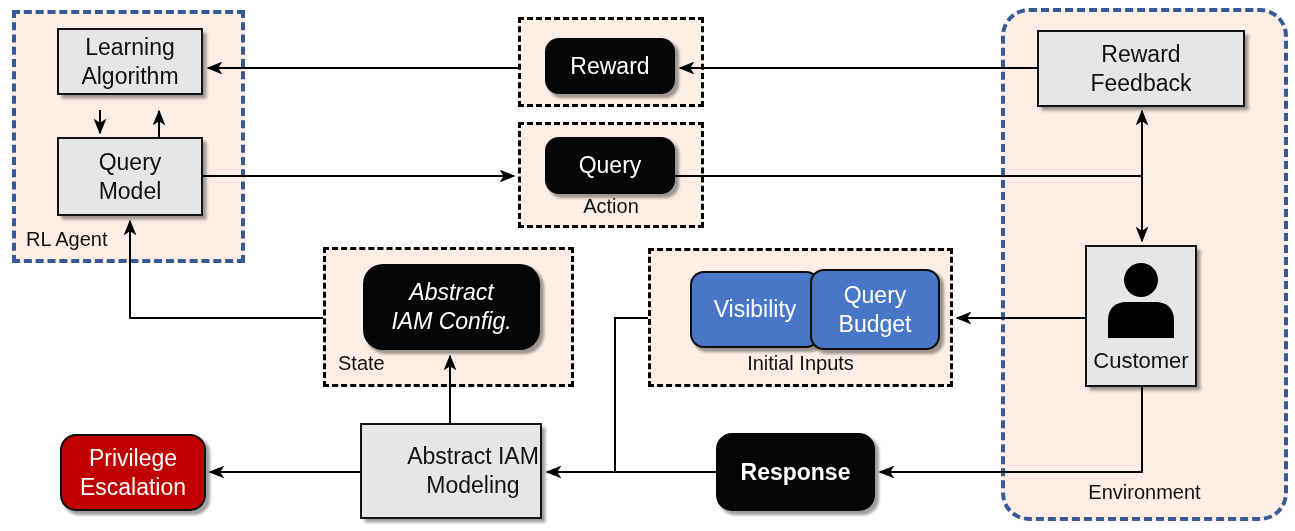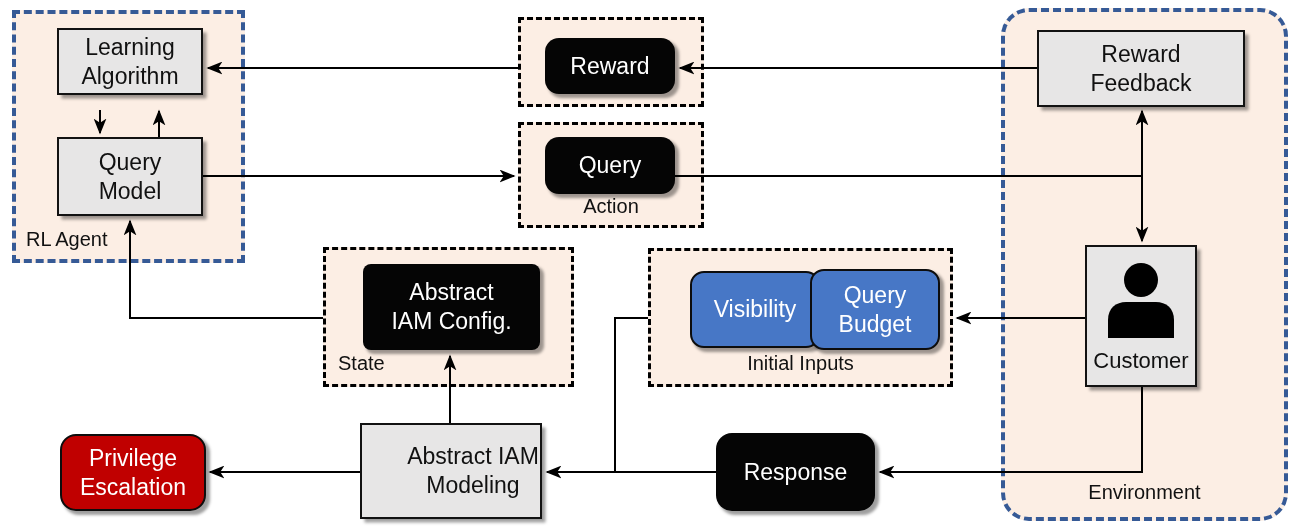--- a/index.html
+++ b/index.html
@@ -41,21 +41,21 @@
   }
   .clabel.centered { left: 0; right: 0; text-align: center; }
   .wires {
     position: absolute;
     left: 0; top: 0;
     pointer-events: none;
   }
   .wire { fill: none; stroke: var(--wire, #000); stroke-width: 2; }
   .customer-icon { margin-top: 4px; }
   .customer-label { font-size: 22px; line-height: 26px; margin-top: 10px; }
-  .config-radius { border-radius: 8px; }
+  .config-radius { border-radius: 20px; font-style: italic; }
 </style>
 </head>
 <body>
 
 <div class="canvas">
 
   <div class="container dash-blue" style="left:12px; top:10px; width:233px; height:253px;">
     <div class="clabel" style="left:10px; top:214px;">RL Agent</div>
   </div>
 
@@ -147,17 +147,17 @@
   <div class="box red" style="left:60px; top:434px; width:146px; height:77px;">
     <div>Privilege</div>
     <div>Escalation</div>
   </div>
 
   <div class="box gray" style="left:360px; top:423px; width:182px; height:96px;padding-left:44px;">
     <div>Abstract IAM</div>
     <div>Modeling</div>
   </div>
 
-  <div class="box black" style="left:716px; top:433px; width:159px; height:78px; border-radius:16px;">
+  <div class="box black" style="left:716px; top:433px; width:159px; height:78px; border-radius:16px;font-weight:bold;">
     <div>Response</div>
   </div>
 
 </div>
 
 </body></html>

